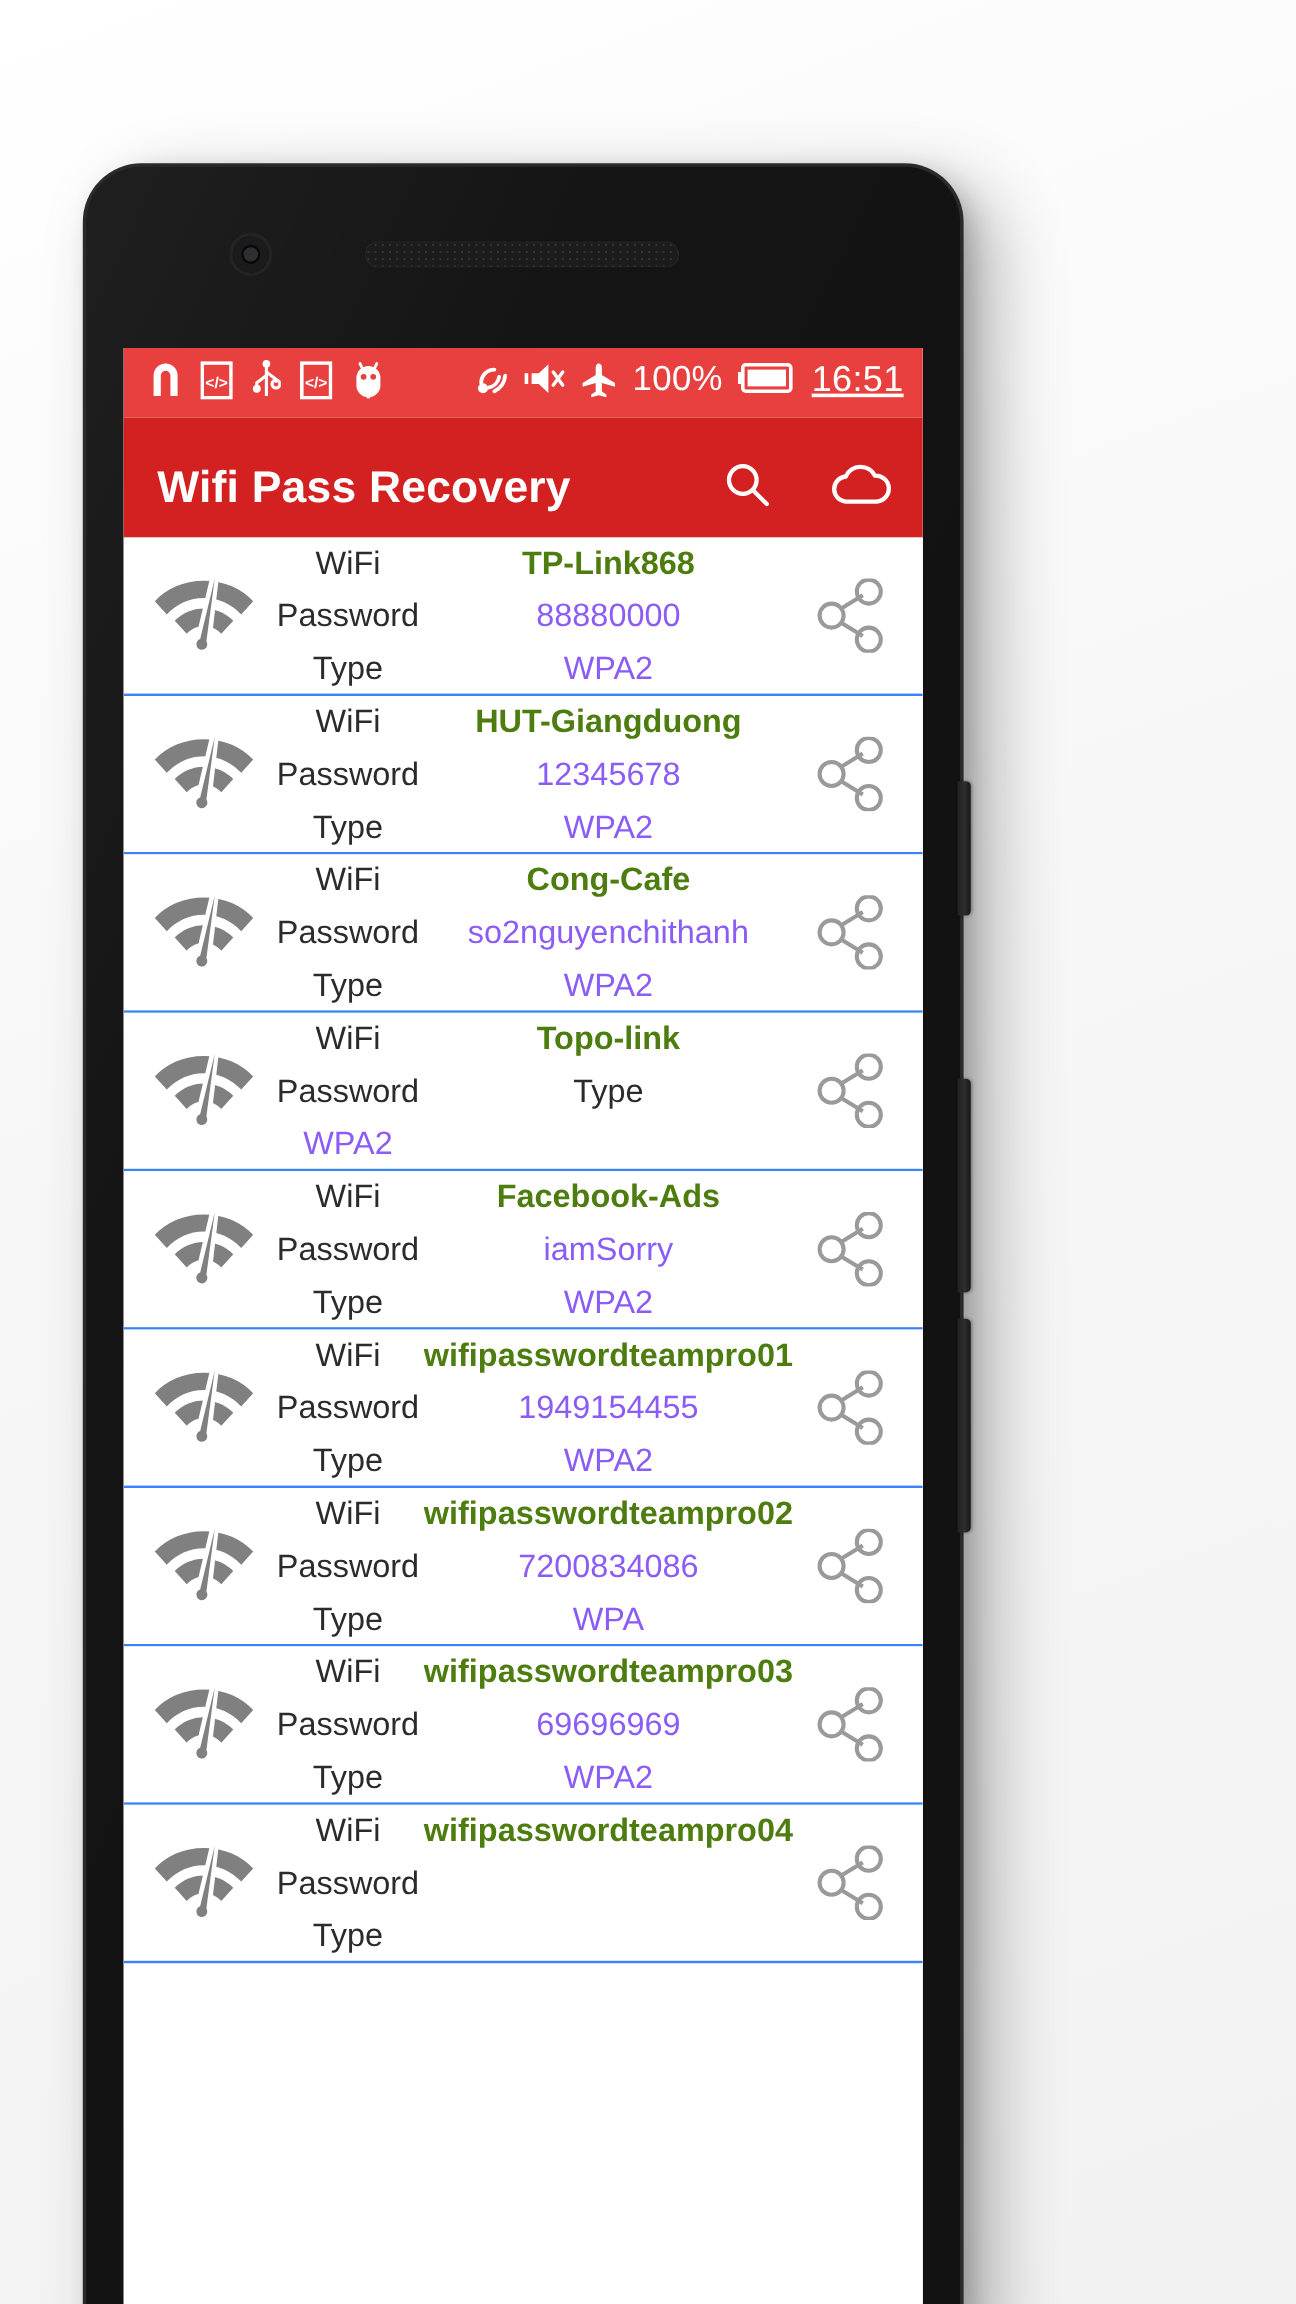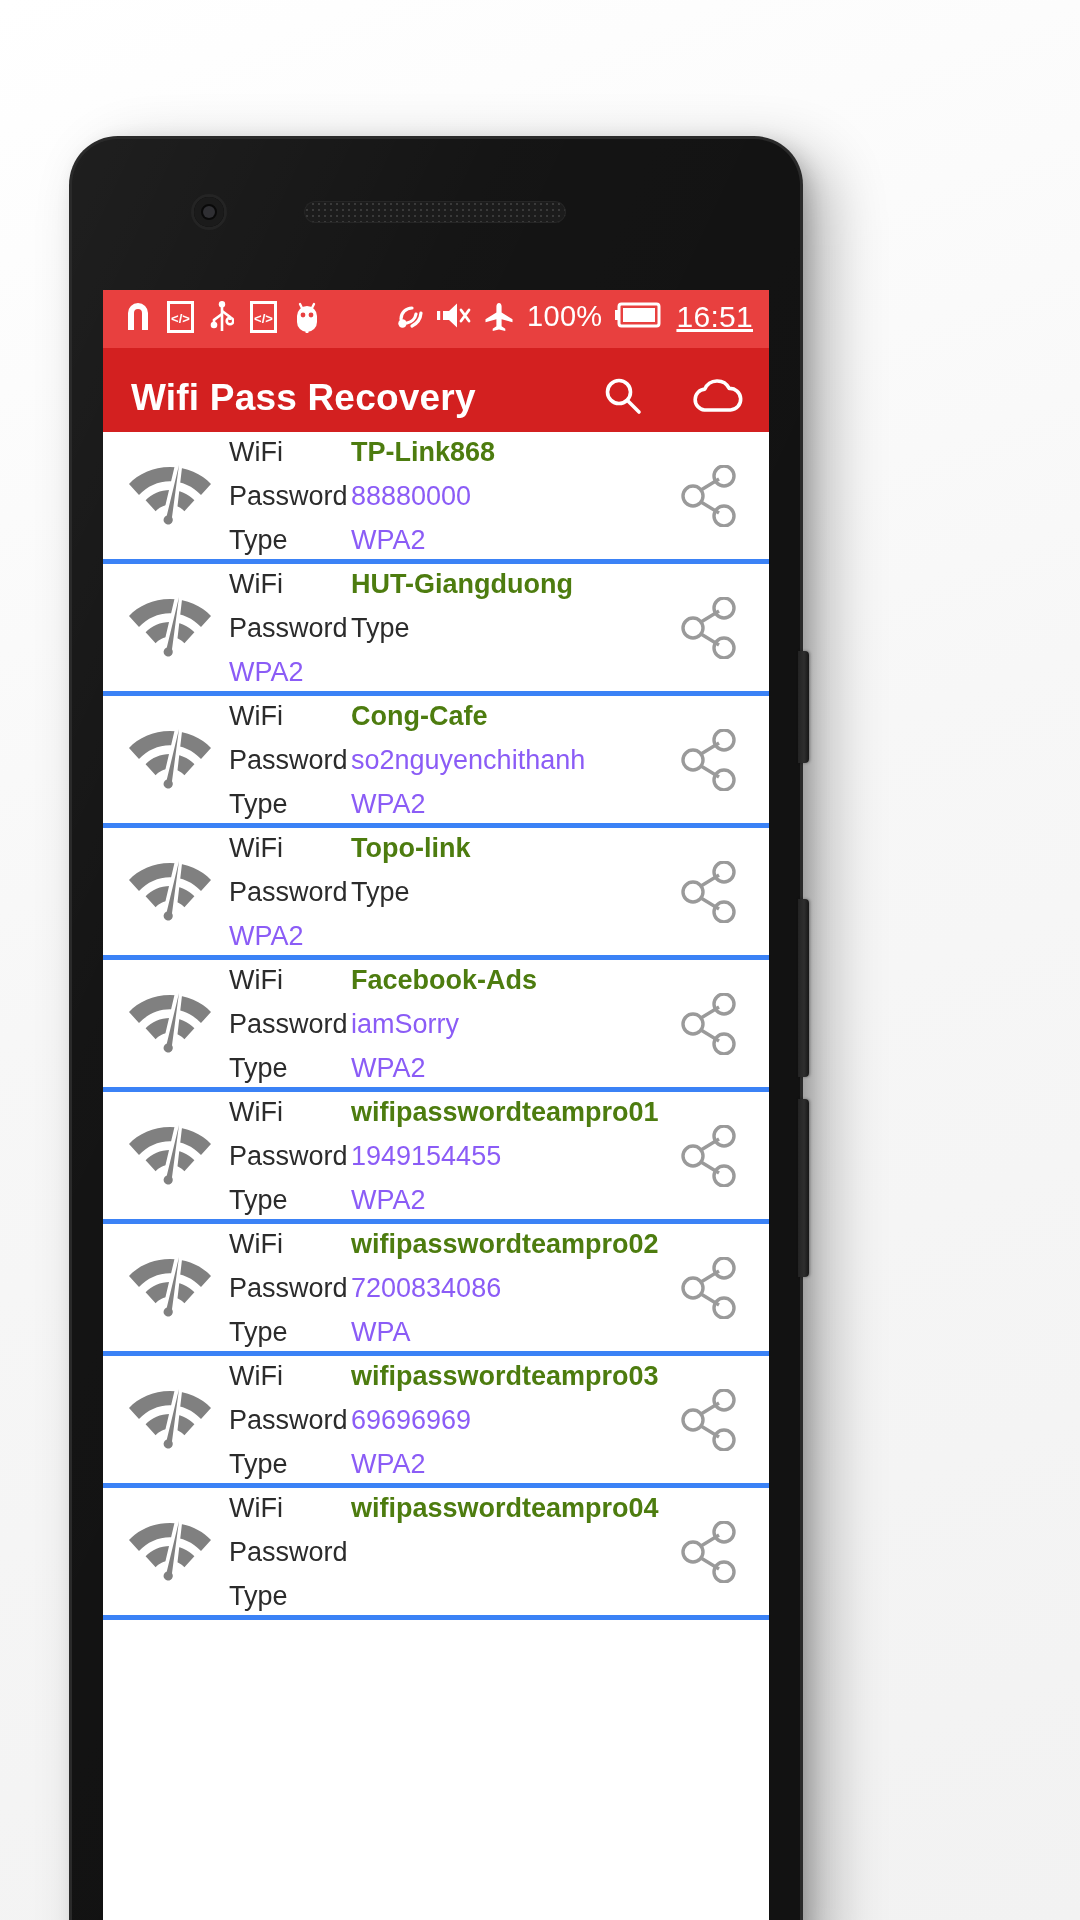--- a/index.html
+++ b/index.html
@@ -112,21 +112,21 @@
     font-size: 29px;
     font-weight: 400;
     letter-spacing: 0.3px;
     line-height: 1;
     white-space: nowrap;
   }
   #sb-clock { font-size: 30px; padding-left: 2px; text-decoration: underline; }
 
   
   #appbar {
-    height: 84px;
+    height: 100px;
     background: #d32020;
     display: flex;
     align-items: center;
     padding: 15px 24px 0 28px;
   }
   #app-title {
     color: #ffffff;
     font-size: 37px;
     font-weight: 700;
     letter-spacing: 0.2px;
@@ -148,23 +148,24 @@
   
   #wifi-list {
     background: #ffffff;
     height: calc(1660px - 58px - 118px);
     overflow: hidden;
   }
   .wifi-row {
     display: flex;
     align-items: center;
     height: 132px;
-    border-bottom: 5px solid #3b82f6;
+    border-bottom: 2px solid #3b82f6;
     background: #ffffff;
     padding: 0 14px 0 8px;
+    text-align: center;
   }
   .row-icon {
     width: 118px;
     flex: 0 0 118px;
     display: flex;
     align-items: center;
     justify-content: center;
   }
   .row-fields {
     flex: 1 1 auto;
@@ -367,20 +368,21 @@
         <path d="M43 31 C33.4 31 24.8 34.9 18.6 41.2 L28.6 52.2 C32.4 48.2 37.4 45.7 43 45.7 C48.6 45.7 53.6 48.2 57.4 52.2 L67.4 41.2 C61.2 34.9 52.6 31 43 31 Z"></path>
       </g>
       <path d="M52 4 L39.5 57 A5.4 5.4 0 1 0 45.6 59 Z" fill="#ffffff" stroke="#ffffff" stroke-width="7" stroke-linejoin="round"></path>
       <path d="M52 6 L39.8 56.5 A4.6 4.6 0 1 0 45 58.3 Z" fill="#808080"></path>
     </svg>
             </div>
       <div class="row-fields">
         <div class="f-label">WiFi</div>
         <div class="f-value f-ssid">HUT-Giangduong</div>
         <div class="f-label">Password</div>
+        <div class="f-value">12345678</div>
         <div class="f-label">Type</div>
         <div class="f-value">WPA2</div>
       </div>
       <div class="row-share">
     <svg width="60" height="62" viewBox="0 0 60 62">
       <g fill="none" stroke="#9a9a9a" stroke-width="3.4">
         <path d="M22 25 L40 14"></path>
         <path d="M22 37 L40 48"></path>
         <circle cx="14" cy="31" r="10"></circle>
         <circle cx="45" cy="11" r="10"></circle>

